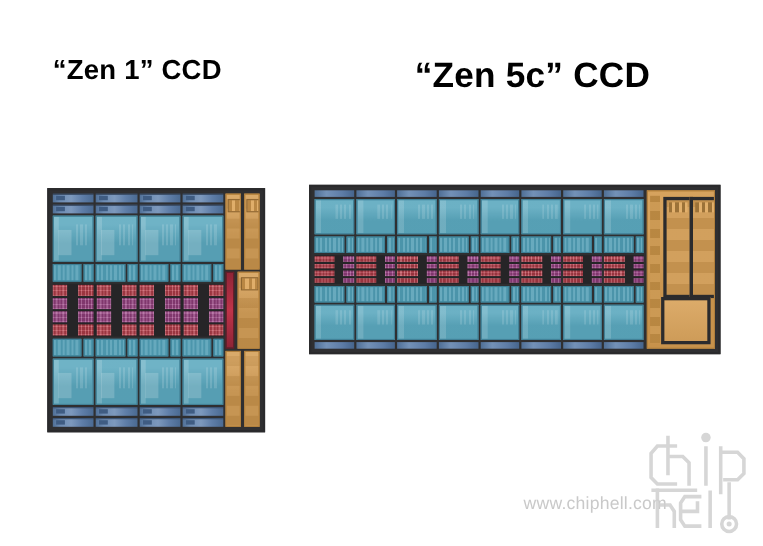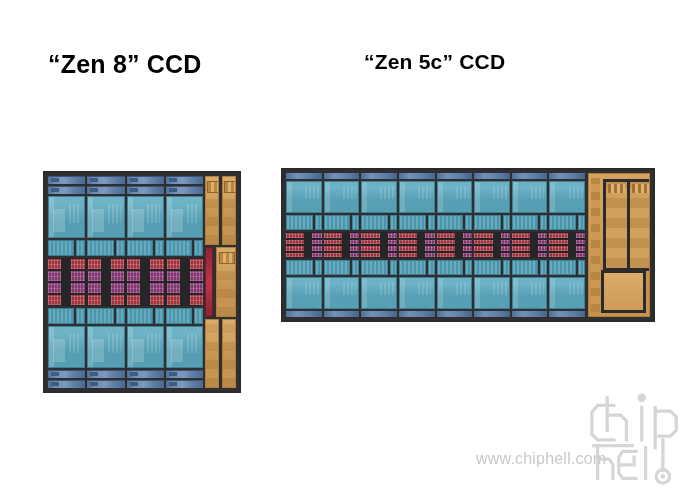--- a/index.html
+++ b/index.html
@@ -24,23 +24,23 @@
     color: #000000;
     white-space: nowrap;
     letter-spacing: 0.2px;
   }
   #title-zen5 {
     left: 48px;
     top: 50px;
     font-size: 25px;
   }
   #title-zen5c {
-    left: 364px;
+    left: 377px;
     top: 50px;
-    font-size: 21px;
+    font-size: 32px;
   }
 
   
   .die {
     position: absolute;
     box-sizing: border-box;
     background: #2f2f31;
     border: 2px solid #2a2a2c;
     overflow: hidden;
   }
@@ -357,21 +357,21 @@
     left: 588px;
     top: 392px;
     width: 96px;
     height: 94px;
     opacity: 0.85;
   }
 </style>
 </head>
 <body>
 
-<div class="title" id="title-zen5">“Zen 8” CCD</div>
+<div class="title" id="title-zen5">“Zen 1” CCD</div>
 
 <div class="title" id="title-zen5c">“Zen 5c” CCD</div>
 
 <div class="die" id="die-zen5">
 
   <div class="z5-core-area">
 
     <div class="z5-half top">
       <div class="z5-col">
         <div class="bar-strip"></div>

